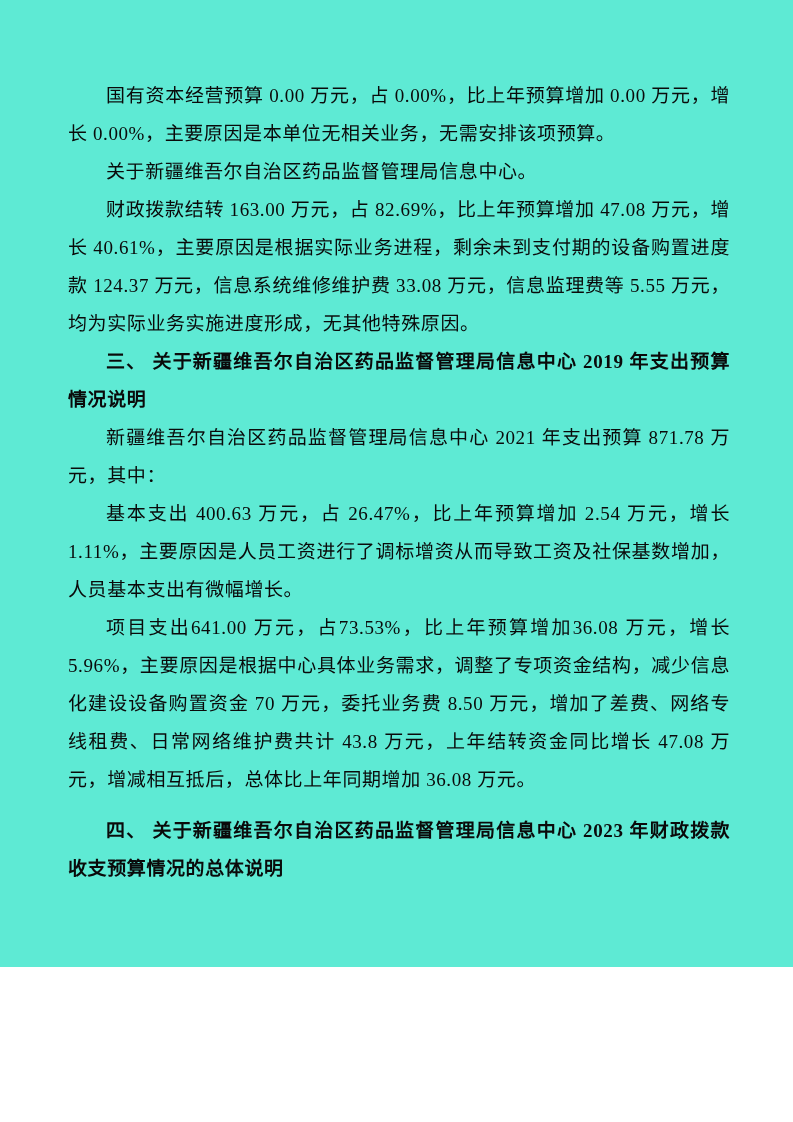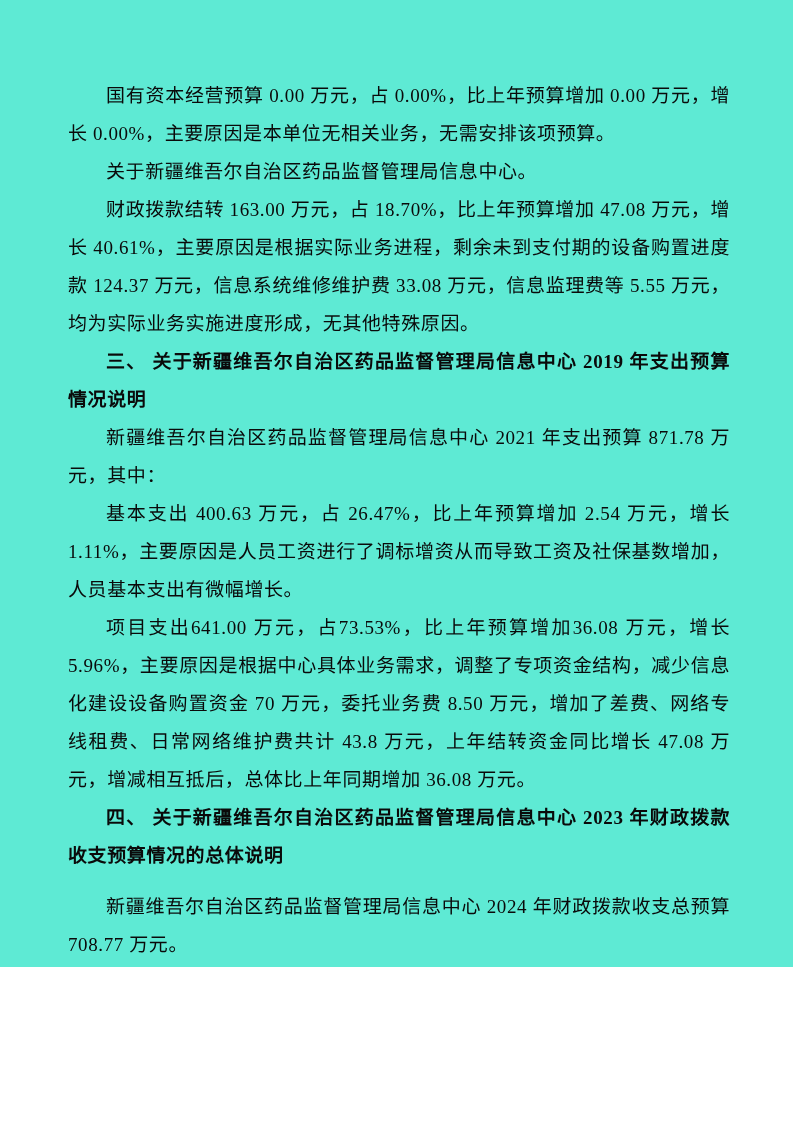--- a/index.html
+++ b/index.html
@@ -52,22 +52,21 @@
     color: #222222;
   }
 </style>
 </head>
 <body>
 
 <div class="page">
   <div class="content">
       <p class="para body indent">国有资本经营预算 0.00 万元，占 0.00%，比上年预算增加 0.00 万元，增长 0.00%，主要原因是本单位无相关业务，无需安排该项预算。</p>
       <p class="para body indent">关于新疆维吾尔自治区药品监督管理局信息中心。</p>
-      <p class="para body indent">财政拨款结转 163.00 万元，占 18.70%，比上年预算增加 47.08 万元，增长 40.61%，主要原因是根据实际业务进程，剩余未到支付期的设备购置进度款 124.37 万元，信息系统维修维护费 33.08 万元，信息监理费等 5.55 万元，均为实际业务实施进度形成，无其他特殊原因。</p>
+      <p class="para body indent">财政拨款结转 163.00 万元，占 82.69%，比上年预算增加 47.08 万元，增长 40.61%，主要原因是根据实际业务进程，剩余未到支付期的设备购置进度款 124.37 万元，信息系统维修维护费 33.08 万元，信息监理费等 5.55 万元，均为实际业务实施进度形成，无其他特殊原因。</p>
       <p class="para heading indent">三、 关于新疆维吾尔自治区药品监督管理局信息中心 2019 年支出预算情况说明</p>
       <p class="para body indent">新疆维吾尔自治区药品监督管理局信息中心 2021 年支出预算 871.78 万元，其中：</p>
       <p class="para body indent">基本支出 400.63 万元，占 26.47%，比上年预算增加 2.54 万元，增长 1.11%，主要原因是人员工资进行了调标增资从而导致工资及社保基数增加，人员基本支出有微幅增长。</p>
       <p class="para body indent">项目支出641.00 万元，占73.53%，比上年预算增加36.08 万元，增长5.96%，主要原因是根据中心具体业务需求，调整了专项资金结构，减少信息化建设设备购置资金 70 万元，委托业务费 8.50 万元，增加了差费、网络专线租费、日常网络维护费共计 43.8 万元，上年结转资金同比增长 47.08 万元，增减相互抵后，总体比上年同期增加 36.08 万元。</p>
       <p class="para heading indent">四、 关于新疆维吾尔自治区药品监督管理局信息中心 2023 年财政拨款收支预算情况的总体说明</p>
-      <p class="para body indent">新疆维吾尔自治区药品监督管理局信息中心 2024 年财政拨款收支总预算 708.77 万元。</p>
     </div>
   <div class="page-number">19</div>
 </div>
 
 </body></html>

